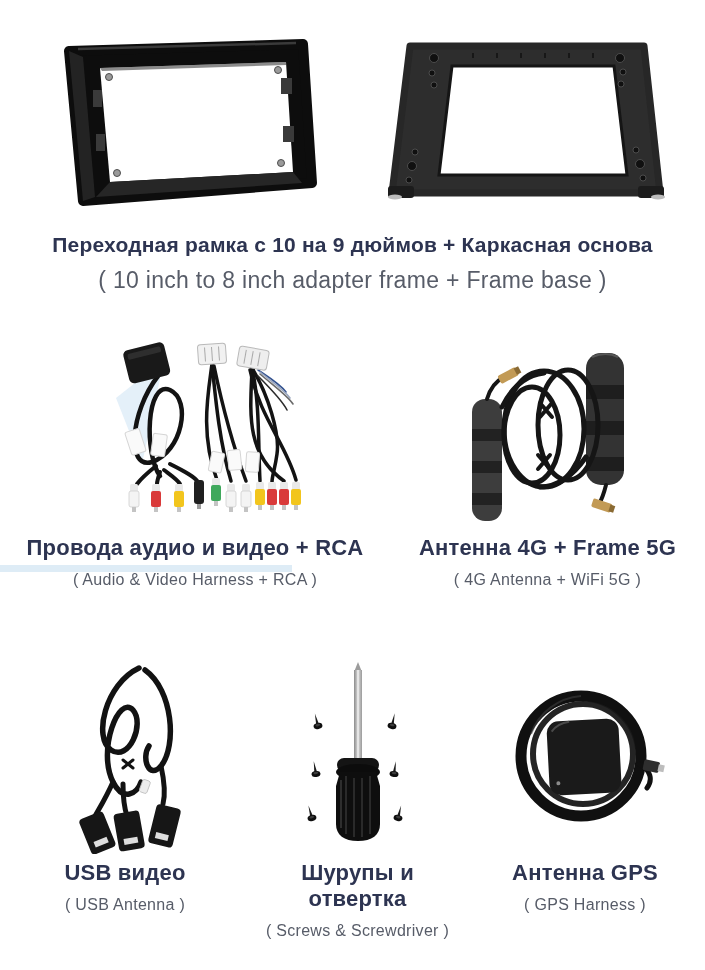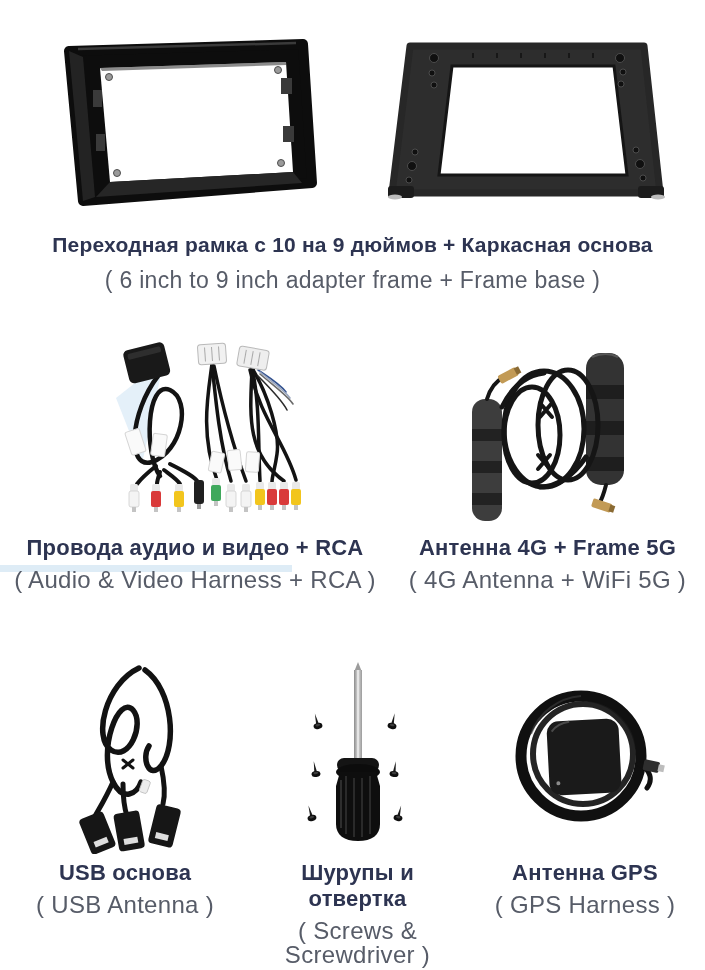--- a/index.html
+++ b/index.html
@@ -16,21 +16,21 @@
   .caption-main{margin-top:26px;}
   .caption-main .ru{font-size:21px;line-height:26px;}
   .caption-main .en{font-size:23px;line-height:27px;margin-top:9px;}
   .mid-row{margin-top:40px;align-items:center;}
   .col{display:flex;flex-direction:column;align-items:center;}
   .col-harness{width:390px;}
   .col-ant{width:315px;}
   .photo-box{height:195px;display:flex;align-items:center;justify-content:center;}
   .item-caption{margin-top:6px;}
   .item-caption .ru{font-size:22px;line-height:26px;}
-  .item-caption .en{font-size:24px;line-height:24px;margin-top:7px;}
+  .item-caption .en{font-size:16px;line-height:24px;margin-top:7px;}
   .bottom-row{margin-top:62px;align-items:flex-start;}
   .col-usb{width:250px;}
   .col-screws{width:215px;}
   .col-gps{width:240px;}
   .photo-box-b{height:200px;display:flex;align-items:center;justify-content:center;}
   .wm-stripe{
     position:absolute;top:565px;left:0;width:292px;height:7px;
     background:#d8e9f4;opacity:.85;z-index:1;
   }
   .shift20{margin-left:20px;} .shift12{margin-left:12px;} .shift25{margin-left:25px;}
@@ -85,21 +85,21 @@
       <circle cx="261" cy="142" r="3" fill="#101010" stroke="#575757" stroke-width="0.8"></circle>
       <rect x="6" y="150" width="26" height="12" rx="3" fill="#1c1c1c"></rect>
       <rect x="256" y="150" width="26" height="12" rx="3" fill="#1c1c1c"></rect>
       <ellipse cx="13" cy="161" rx="7" ry="2.5" fill="#bcbcbc"></ellipse>
       <ellipse cx="276" cy="161" rx="7" ry="2.5" fill="#bcbcbc"></ellipse>
     </svg>
   </div>
 
   <div class="caption caption-main">
     <div class="ru">Переходная рамка с 10 на 9 дюймов + Каркасная основа</div>
-    <div class="en">( 6 inch to 9 inch adapter frame + Frame base )</div>
+    <div class="en">( 10 inch to 8 inch adapter frame + Frame base )</div>
   </div>
 
   <div class="row mid-row">
 
     <div class="col col-harness">
       <div class="photo-box">
         <svg class="shift20" viewBox="0 0 210 195" width="210" height="195">
           <polygon points="16,64 64,26 42,130" fill="#e4f0f9"></polygon>
           <g stroke="#131313" fill="none" stroke-linecap="round">
             <path d="M58,42 C30,78 26,136 52,128 C82,118 92,66 70,56 C46,46 44,120 60,142" stroke-width="4.5"></path>
@@ -265,21 +265,21 @@
             <rect x="63" y="158" width="26" height="38" rx="4" fill="#161616"></rect>
             <rect x="69" y="184" width="14" height="6" fill="#dedede"></rect>
           </g>
           <g transform="rotate(14 112 172)">
             <rect x="99" y="152" width="25" height="40" rx="4" fill="#161616"></rect>
             <rect x="105" y="180" width="13" height="6" fill="#dedede"></rect>
           </g>
         </svg>
       </div>
       <div class="caption item-caption">
-        <div class="ru">USB основа</div>
+        <div class="ru">USB видео</div>
         <div class="en">( USB Antenna )</div>
       </div>
     </div>
 
     <div class="col col-screws">
       <div class="photo-box-b">
         <svg viewBox="0 0 140 185" width="140" height="185">
           <defs>
             <linearGradient id="shaftGrad" x1="0" y1="0" x2="1" y2="0">
               <stop offset="0" stop-color="#8b8b8b"></stop>

